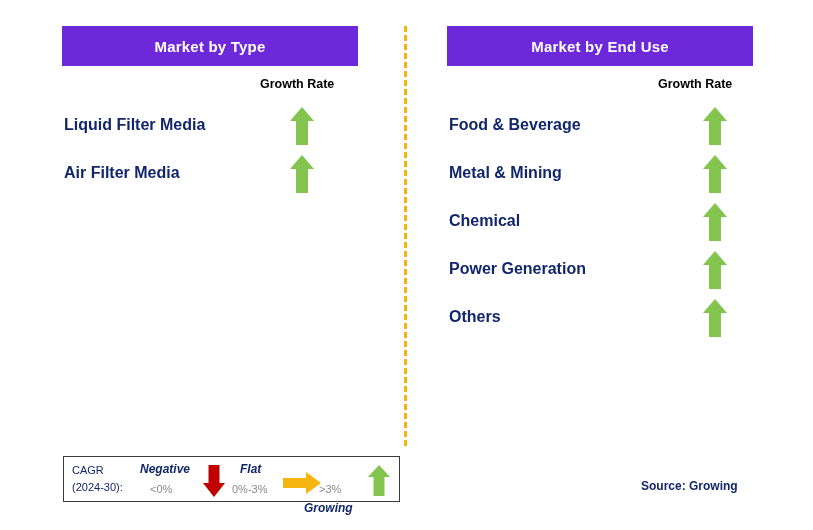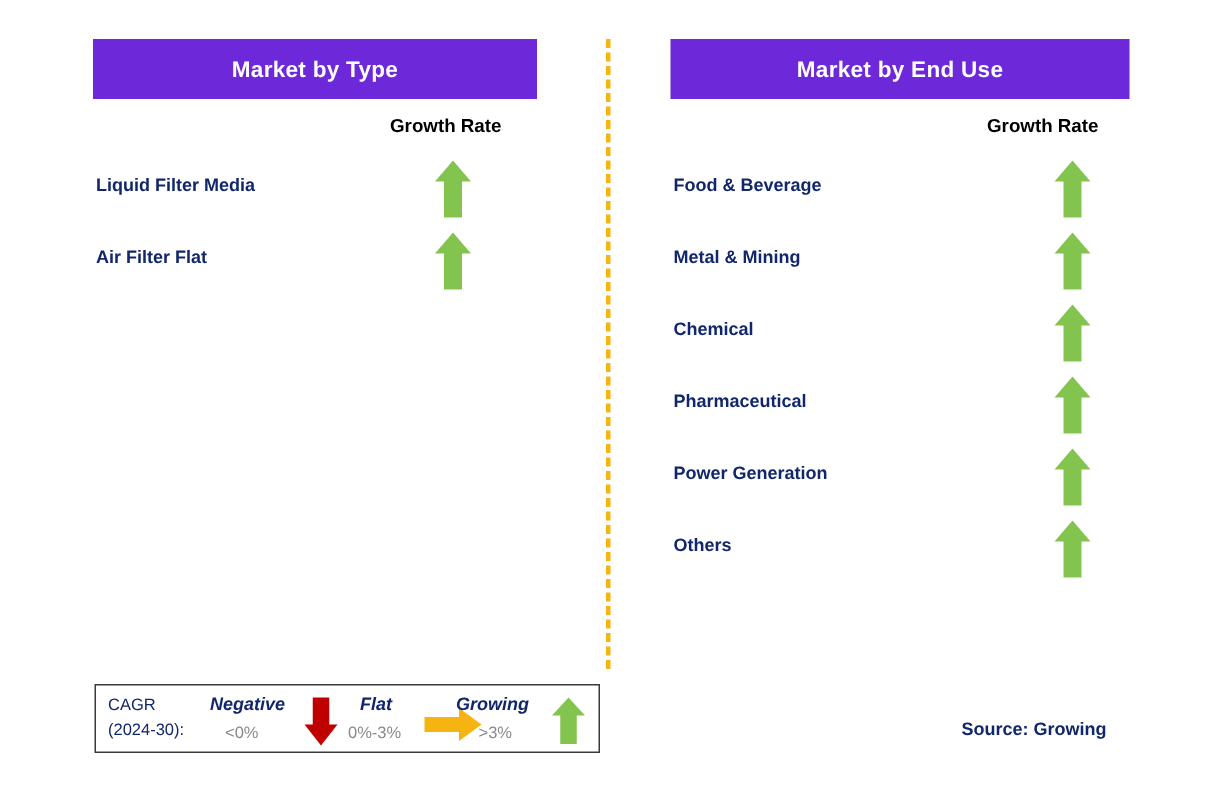--- a/index.html
+++ b/index.html
@@ -56,21 +56,21 @@
     width: 100%;
   }
   .row {
     position: relative;
     height: 48px;
   }
   .row-label {
     position: absolute;
     left: 2px;
     top: 12px;
-    font-size: 12px;
+    font-size: 16px;
     font-weight: bold;
     color: #12276b;
     white-space: nowrap;
   }
   .row-arrow {
     position: absolute;
     top: 2px;
   }
   .panel-left .row-arrow  { left: 227px; }
   .panel-right .row-arrow { left: 255px; }
@@ -154,21 +154,21 @@
     <div class="row">
       <div class="row-label">Liquid Filter Media</div>
       <div class="row-arrow">
         <svg width="26" height="40" viewBox="0 0 26 40">
             <path d="M13 1 L25 15 L19 15 L19 39 L7 39 L7 15 L1 15 Z" fill="#83c44e"></path>
           </svg>
       </div>
     </div>
 
     <div class="row">
-      <div class="row-label">Air Filter Flat</div>
+      <div class="row-label">Air Filter Media</div>
       <div class="row-arrow">
         <svg width="26" height="40" viewBox="0 0 26 40">
             <path d="M13 1 L25 15 L19 15 L19 39 L7 39 L7 15 L1 15 Z" fill="#83c44e"></path>
           </svg>
       </div>
     </div>
 
   </div>
 </div>
 
@@ -199,28 +199,20 @@
 
     <div class="row">
       <div class="row-label">Chemical</div>
       <div class="row-arrow">
         <svg width="26" height="40" viewBox="0 0 26 40">
             <path d="M13 1 L25 15 L19 15 L19 39 L7 39 L7 15 L1 15 Z" fill="#83c44e"></path>
           </svg>
       </div>
     </div>
 
-    <div class="row">
-      <div class="row-label">Pharmaceutical</div>
-      <div class="row-arrow">
-        <svg width="26" height="40" viewBox="0 0 26 40">
-            <path d="M13 1 L25 15 L19 15 L19 39 L7 39 L7 15 L1 15 Z" fill="#83c44e"></path>
-          </svg>
-      </div>
-    </div>
 
     <div class="row">
       <div class="row-label">Power Generation</div>
       <div class="row-arrow">
         <svg width="26" height="40" viewBox="0 0 26 40">
             <path d="M13 1 L25 15 L19 15 L19 39 L7 39 L7 15 L1 15 Z" fill="#83c44e"></path>
           </svg>
       </div>
     </div>
 
@@ -258,21 +250,21 @@
     <div class="legend-word" style="left:176px;">Flat</div>
     <div class="legend-range" style="left:168px;text-align:right;">0%-3%</div>
     <div class="legend-icon" style="left:218px; top:14px;">
       <svg width="40" height="24" viewBox="0 0 40 24">
           <path d="M1 7 L24 7 L24 1 L39 12 L24 23 L24 17 L1 17 Z" fill="#f5b410"></path>
         </svg>
     </div>
   </div>
 
   <div class="legend-item">
-    <div class="legend-word" style="left:240px;">Growing</div>
+    <div class="legend-word" style="left:240px;margin-top:39px;">Growing</div>
     <div class="legend-range" style="left:255px;">&gt;3%</div>
     <div class="legend-icon" style="left:303px;">
       <svg width="24" height="33" viewBox="0 0 24 33">
           <path d="M12 1 L23 13 L17.5 13 L17.5 32 L6.5 32 L6.5 13 L1 13 Z" fill="#83c44e"></path>
         </svg>
     </div>
   </div>
 </div>
 
 <div class="source">Source: Growing</div>

